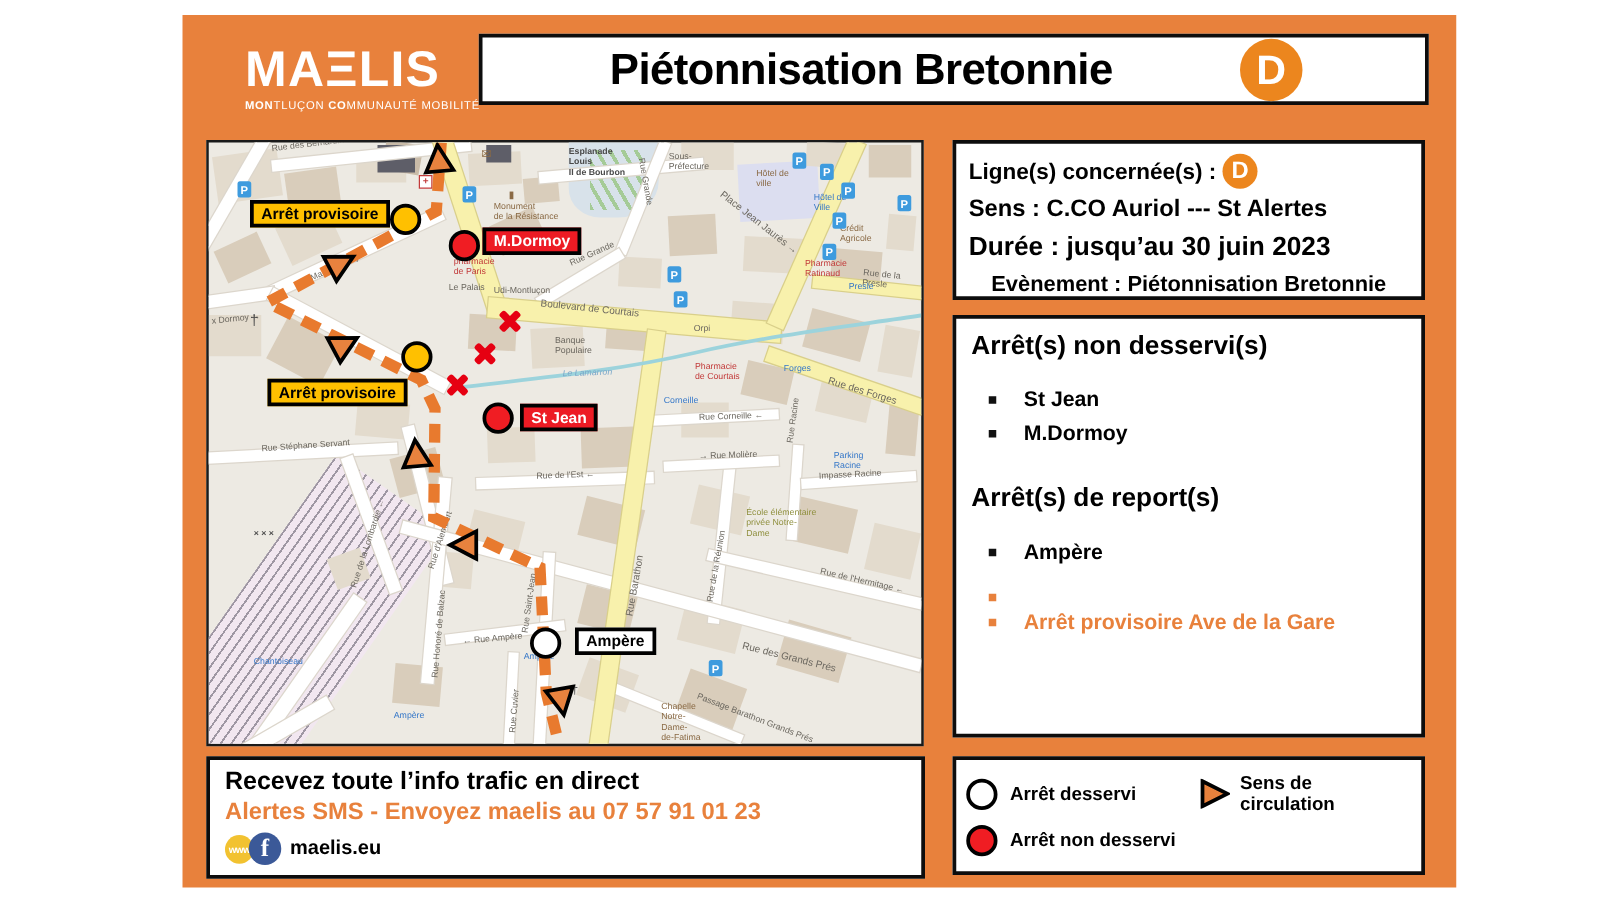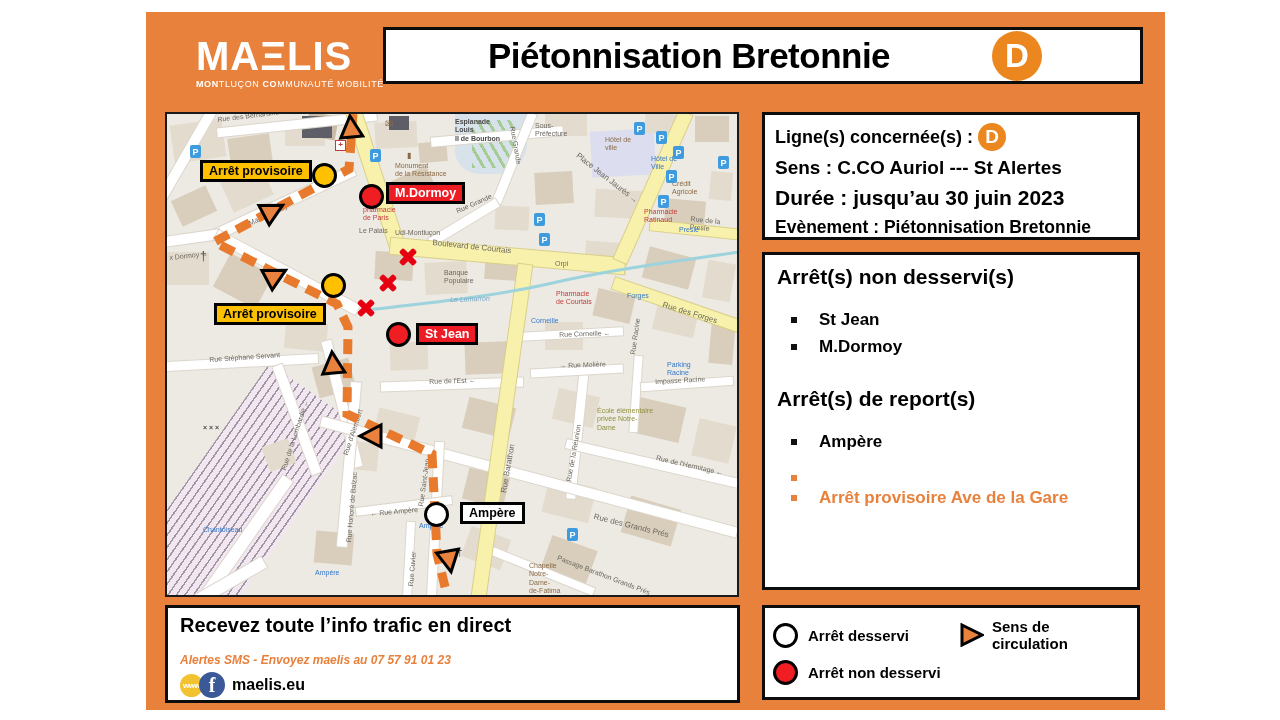--- a/index.html
+++ b/index.html
@@ -17,40 +17,40 @@
   .d-badge{border-radius:50%;background:#EC861E;color:#fff;font-weight:bold;display:flex;align-items:center;justify-content:center;}
   #title-badge{width:50px;height:50px;font-size:33px;margin-right:98px;}
   
   .panel{background:#fff;border:3px solid #0d0d0d;box-sizing:border-box;}
   #info-box{left:762px;top:112px;width:378px;height:128px;padding:6px 10px;}
   #info-box .row{display:flex;align-items:center;}
   #info-box .l1{font-size:18px;font-weight:bold;margin-top:2px;}
   #info-badge{width:28px;height:28px;font-size:19px;margin-left:5px;}
   #info-box .l2{font-size:19px;font-weight:bold;margin-top:6px;}
   #info-box .l3{font-size:21px;font-weight:bold;margin-top:7px;}
-  #info-box .l4{font-size:17.5px;font-weight:bold;margin-top:7px;}
+  #info-box .l4{font-size:17.5px;font-weight:bold;margin-top:7px;text-align:center;}
   
   #stops-box{left:762px;top:252px;width:378px;height:338px;padding:10px 12px;}
   .stops-h{font-size:21px;font-weight:bold;color:#000;}
   .stop-item{display:flex;align-items:center;font-size:17px;font-weight:bold;margin:7px 0 0 14px;}
   .sq{width:6px;height:6px;background:#111;margin-right:22px;flex:none;}
   .stop-item.orange{color:#E8813C;}
   .stop-item.orange .sq{background:#E8813C;}
   #stops-gap1{height:30px;} #stops-gap2{height:14px;} #stops-gap3{height:16px;}
   
   #legend-box{left:762px;top:605px;width:378px;height:95px;padding:4px 8px;}
   #legend-title{text-align:center;font-size:20px;font-weight:bold;}
   .legend-grid{display:grid;grid-template-columns:185px 1fr;row-gap:8px;margin-top:6px;}
   .legend-item{display:flex;align-items:center;font-size:15px;font-weight:bold;}
   .lg-circle{width:19px;height:19px;border-radius:50%;border:3.5px solid #000;margin-right:10px;flex:none;}
   .legend-item svg{margin-right:8px;flex:none;}
   
   #contact-box{left:165px;top:605px;width:575px;height:98px;padding:6px 12px;}
   #contact-h{font-size:20px;font-weight:bold;color:#000;}
-  .contact-line{font-size:12px;font-weight:bold;color:#E8813C;margin-top:16px;font-style:italic;}
+  .contact-line{font-size:19px;font-weight:bold;color:#E8813C;margin-top:2px;}
   #contact-icons{display:flex;align-items:center;margin-top:5px;}
   #www-icon{width:23px;height:23px;border-radius:50%;background:#F2C230;color:#fff;font-size:8px;font-weight:bold;display:flex;align-items:center;justify-content:center;letter-spacing:-.5px;}
   #fb-icon{width:26px;height:26px;border-radius:50%;background:#3B5998;color:#fff;font-family:"Liberation Serif",serif;font-weight:bold;font-size:20px;display:flex;align-items:center;justify-content:center;margin-left:-4px;}
   #website{font-size:16px;font-weight:bold;color:#000;margin-left:7px;}
   
   #map{left:165px;top:112px;width:570px;height:481px;background:#EDEAE3;border:2px solid #1a1a1a;box-sizing:content-box;overflow:hidden;}
   #map .layer{position:absolute;left:0;top:0;width:100%;height:100%;}
   .bld{position:absolute;}
   .bld.c1{background:#E3DBCD;} .bld.c2{background:#D9CDBB;} .bld.c3{background:#C9BBA8;} .bld.c4{background:#5E5E68;}
   .road{position:absolute;}

